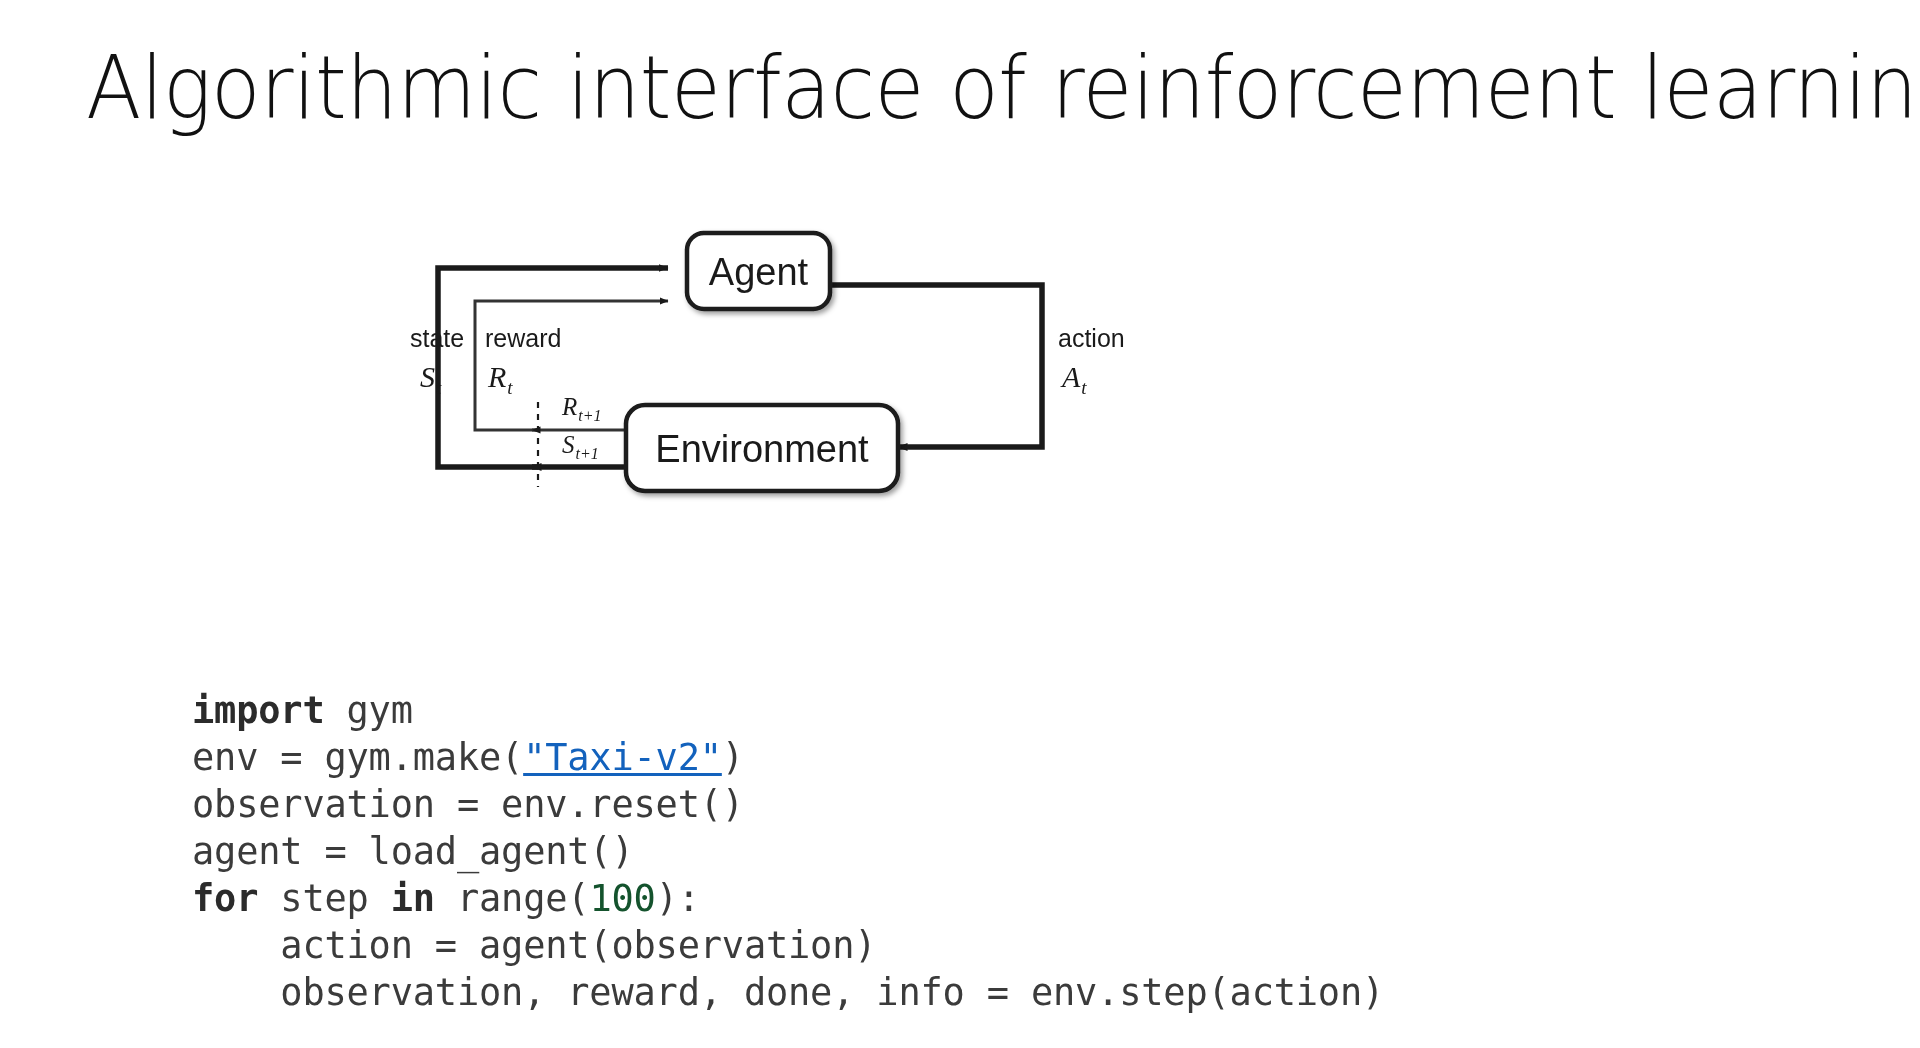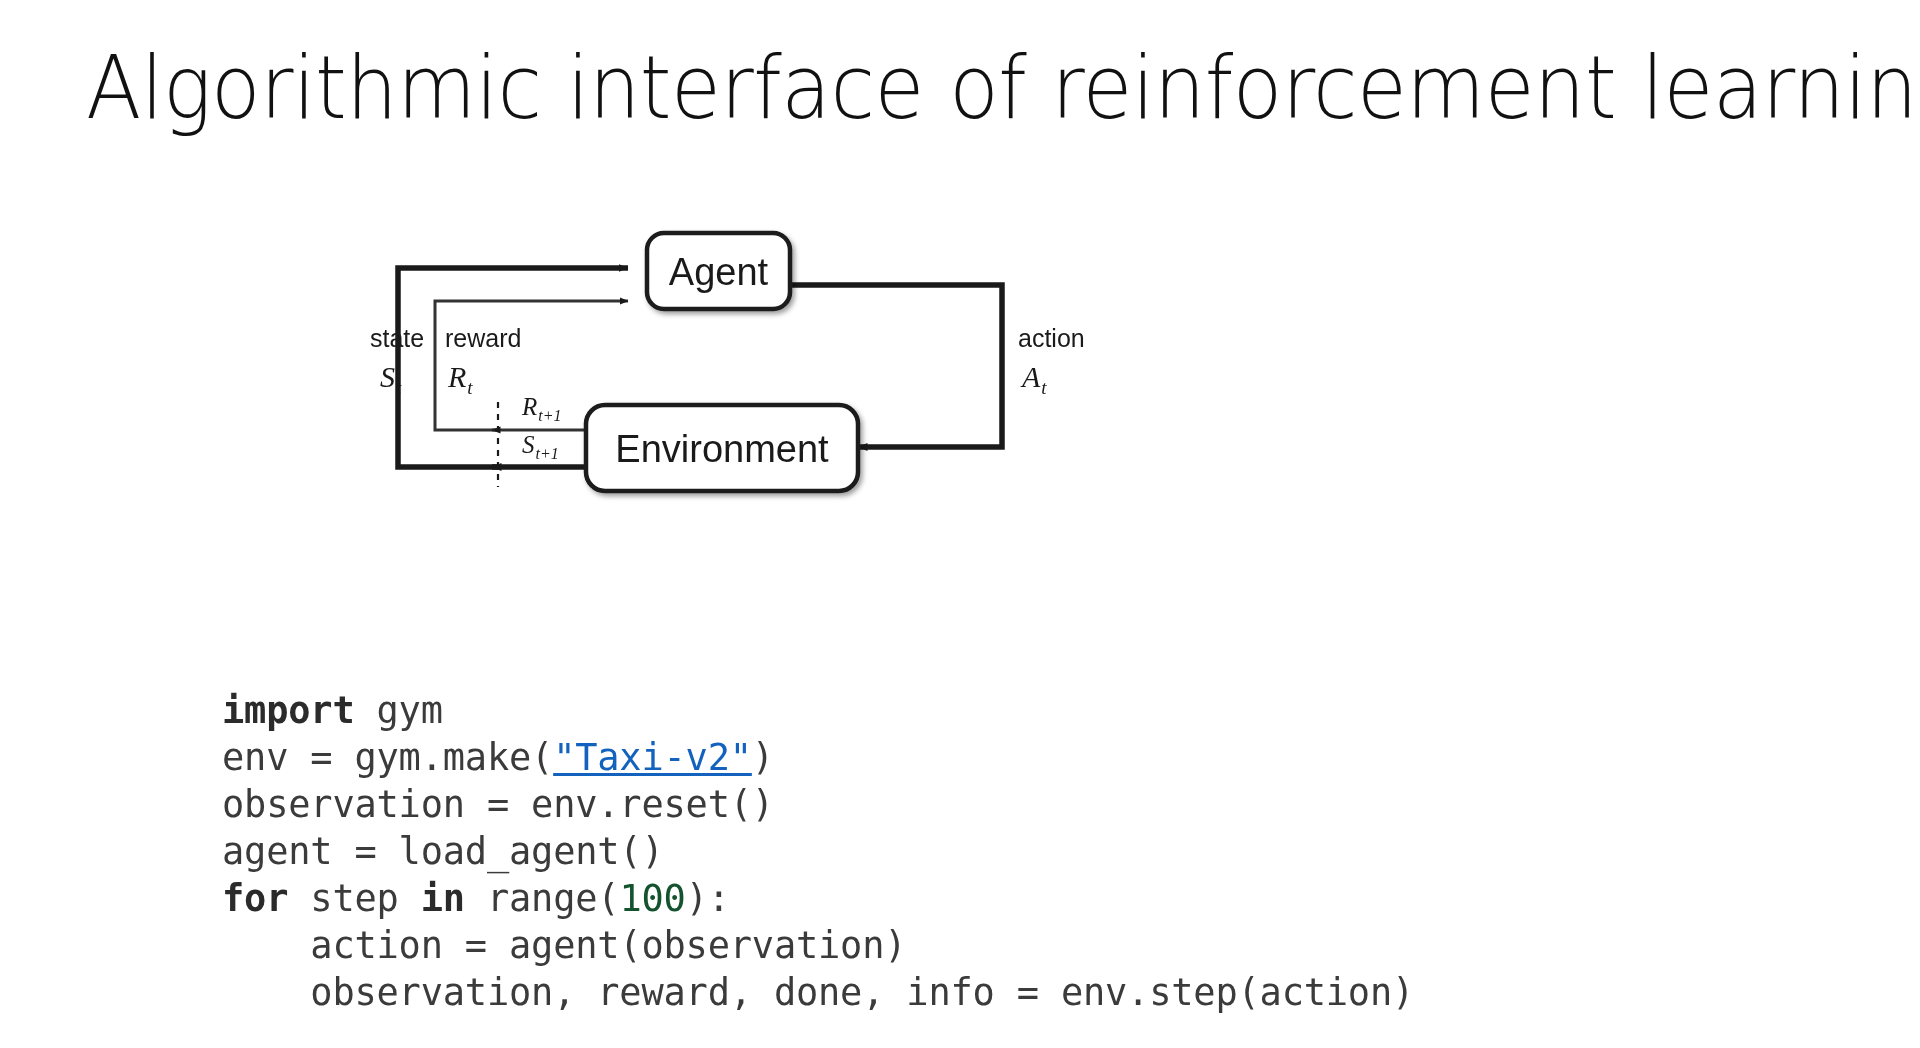--- a/index.html
+++ b/index.html
@@ -37,21 +37,21 @@
     letter-spacing: -0.5px;
     color: #111111;
     white-space: nowrap;
     transform: scaleX(0.92);
     transform-origin: left center;
   }
 
   
   #diagram {
     position: absolute;
-    left: 370px;
+    left: 410px;
     top: 215px;
     width: 780px;
     height: 310px;
   }
   #diagram svg {
     display: block;
     width: 780px;
     height: 310px;
     overflow: visible;
   }
@@ -86,21 +86,21 @@
   .dg-sym-small-sub {
     font-family: "Liberation Serif", serif;
     font-style: italic;
     font-size: 16px;
     fill: #1a1a1a;
   }
 
   
   #code-block {
     position: absolute;
-    left: 222px;
+    left: 192px;
     top: 687px;
     font-family: "DejaVu Sans Mono", "Liberation Mono", monospace;
     font-size: 37px;
     line-height: 47px;
     color: #3b3b3b;
     white-space: pre;
     letter-spacing: -0.2px;
   }
   .code-line { display: block; height: 47px; }
   .kw   { font-weight: bold; color: #2b2b2b; }

